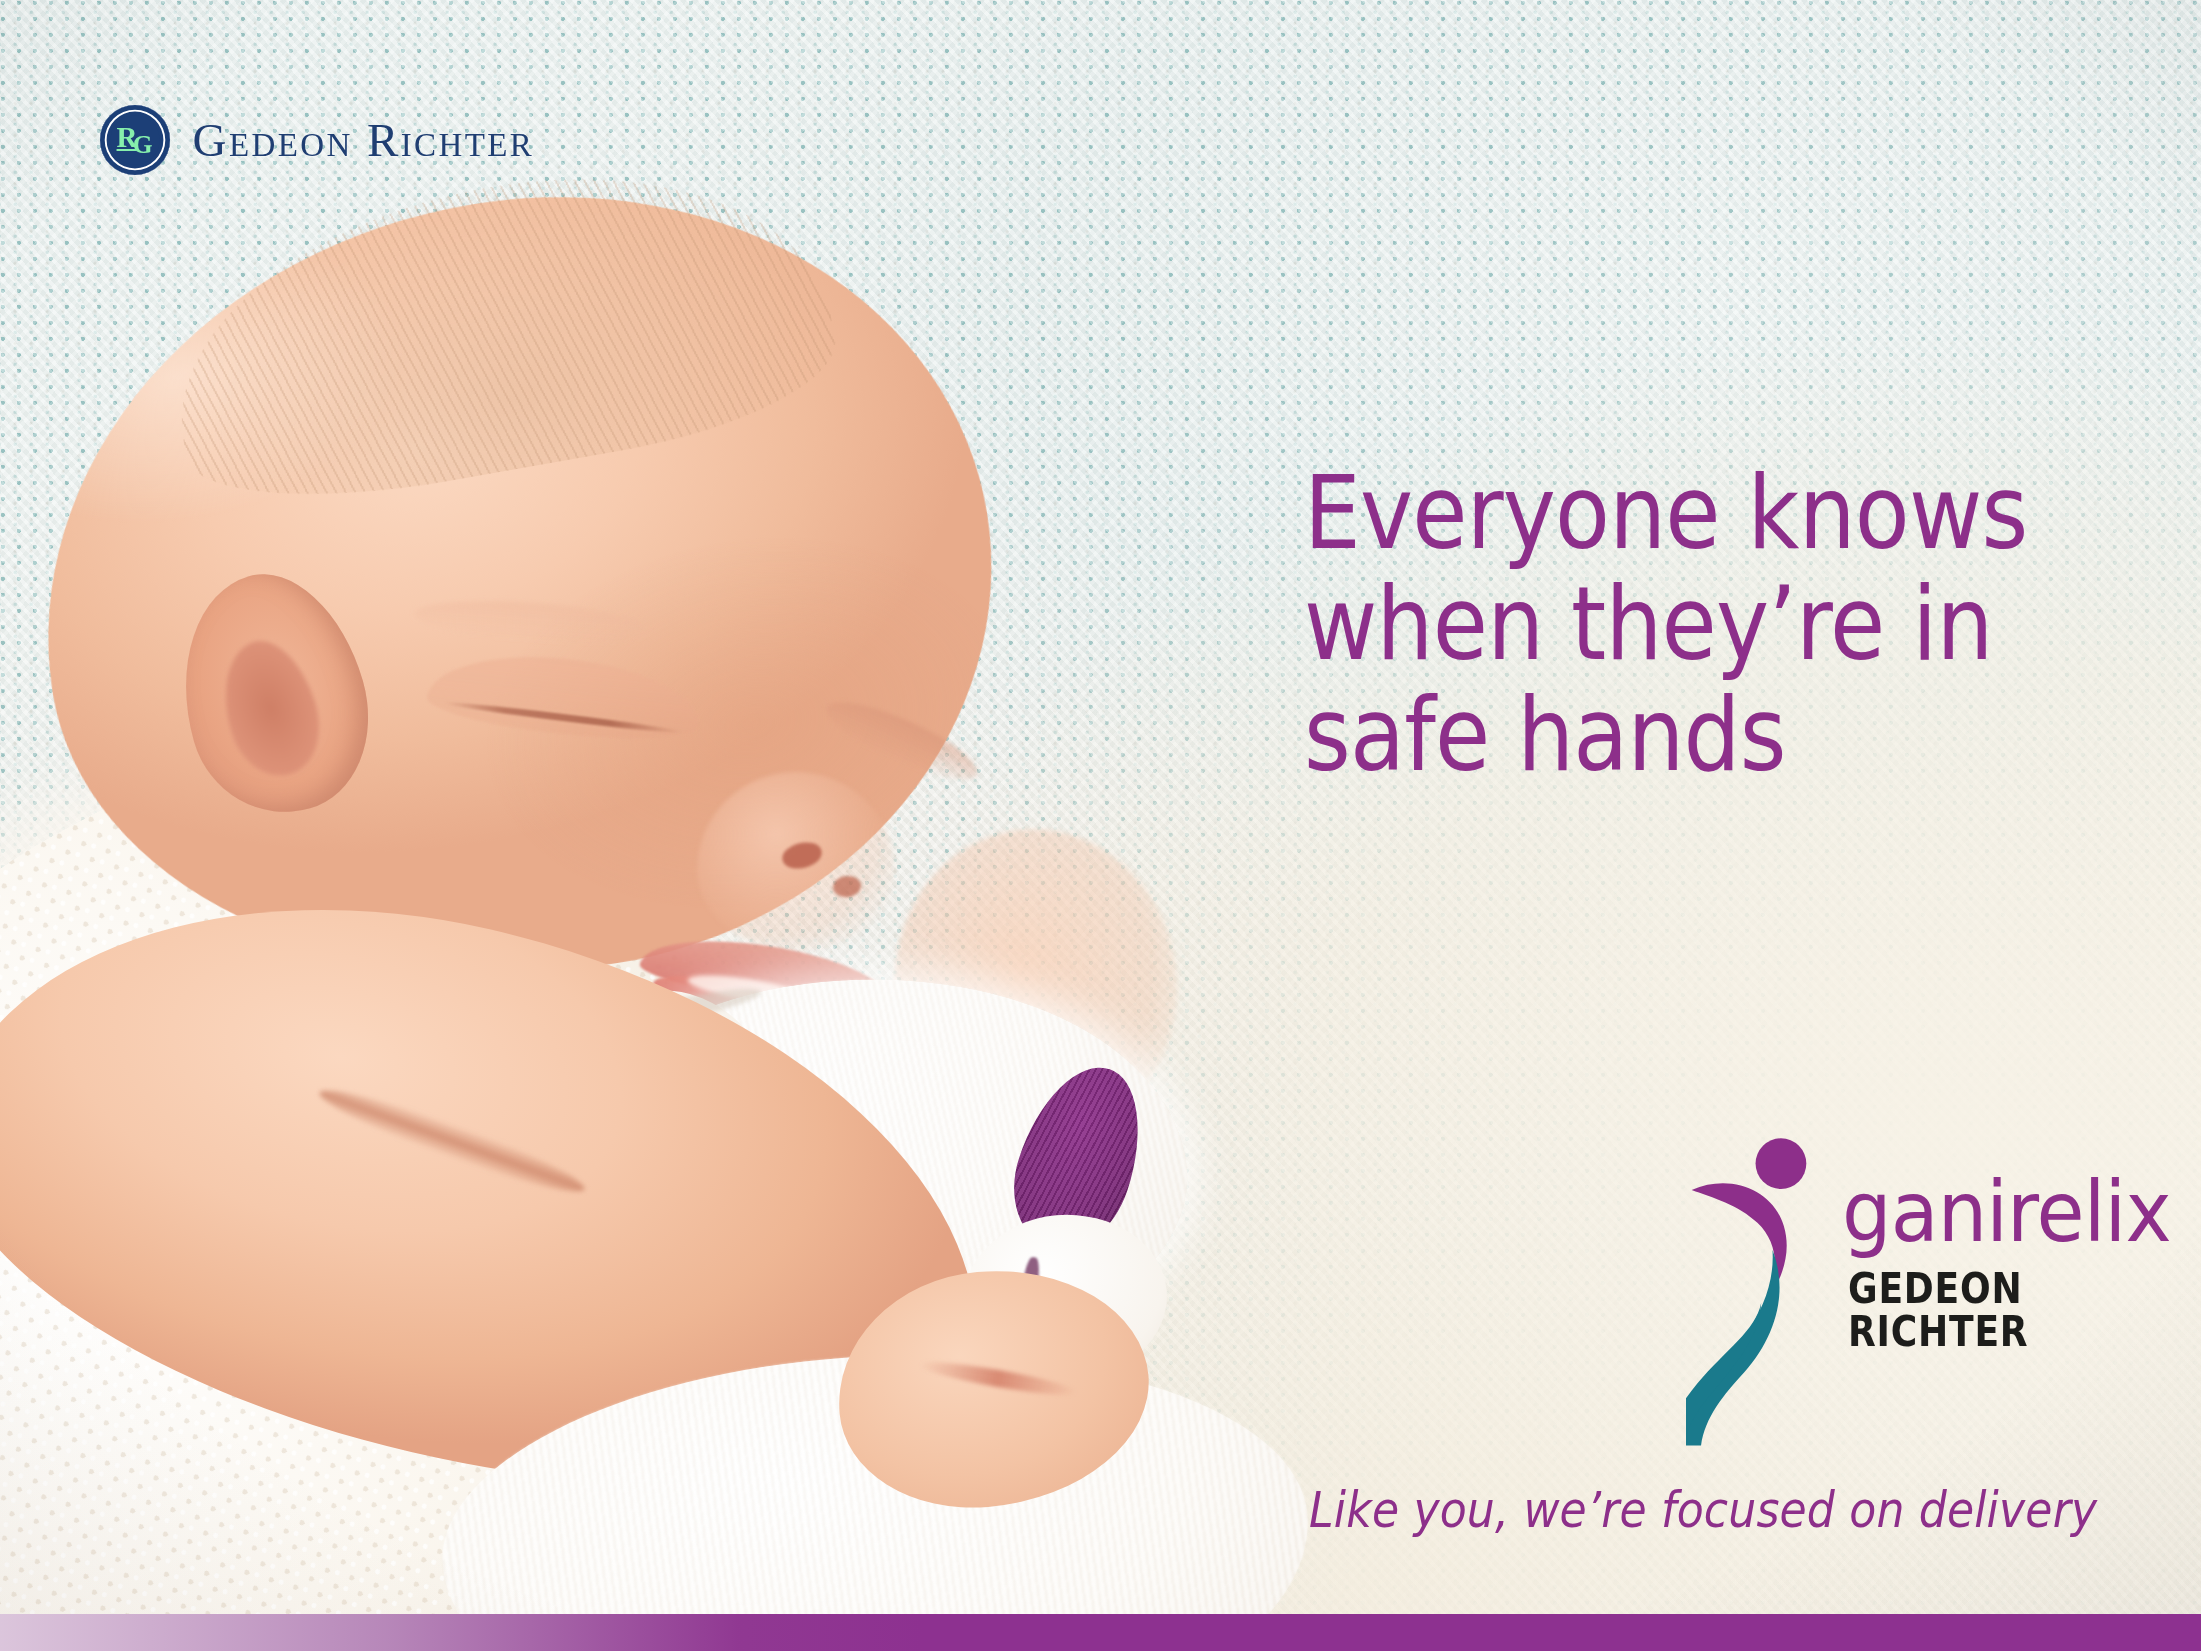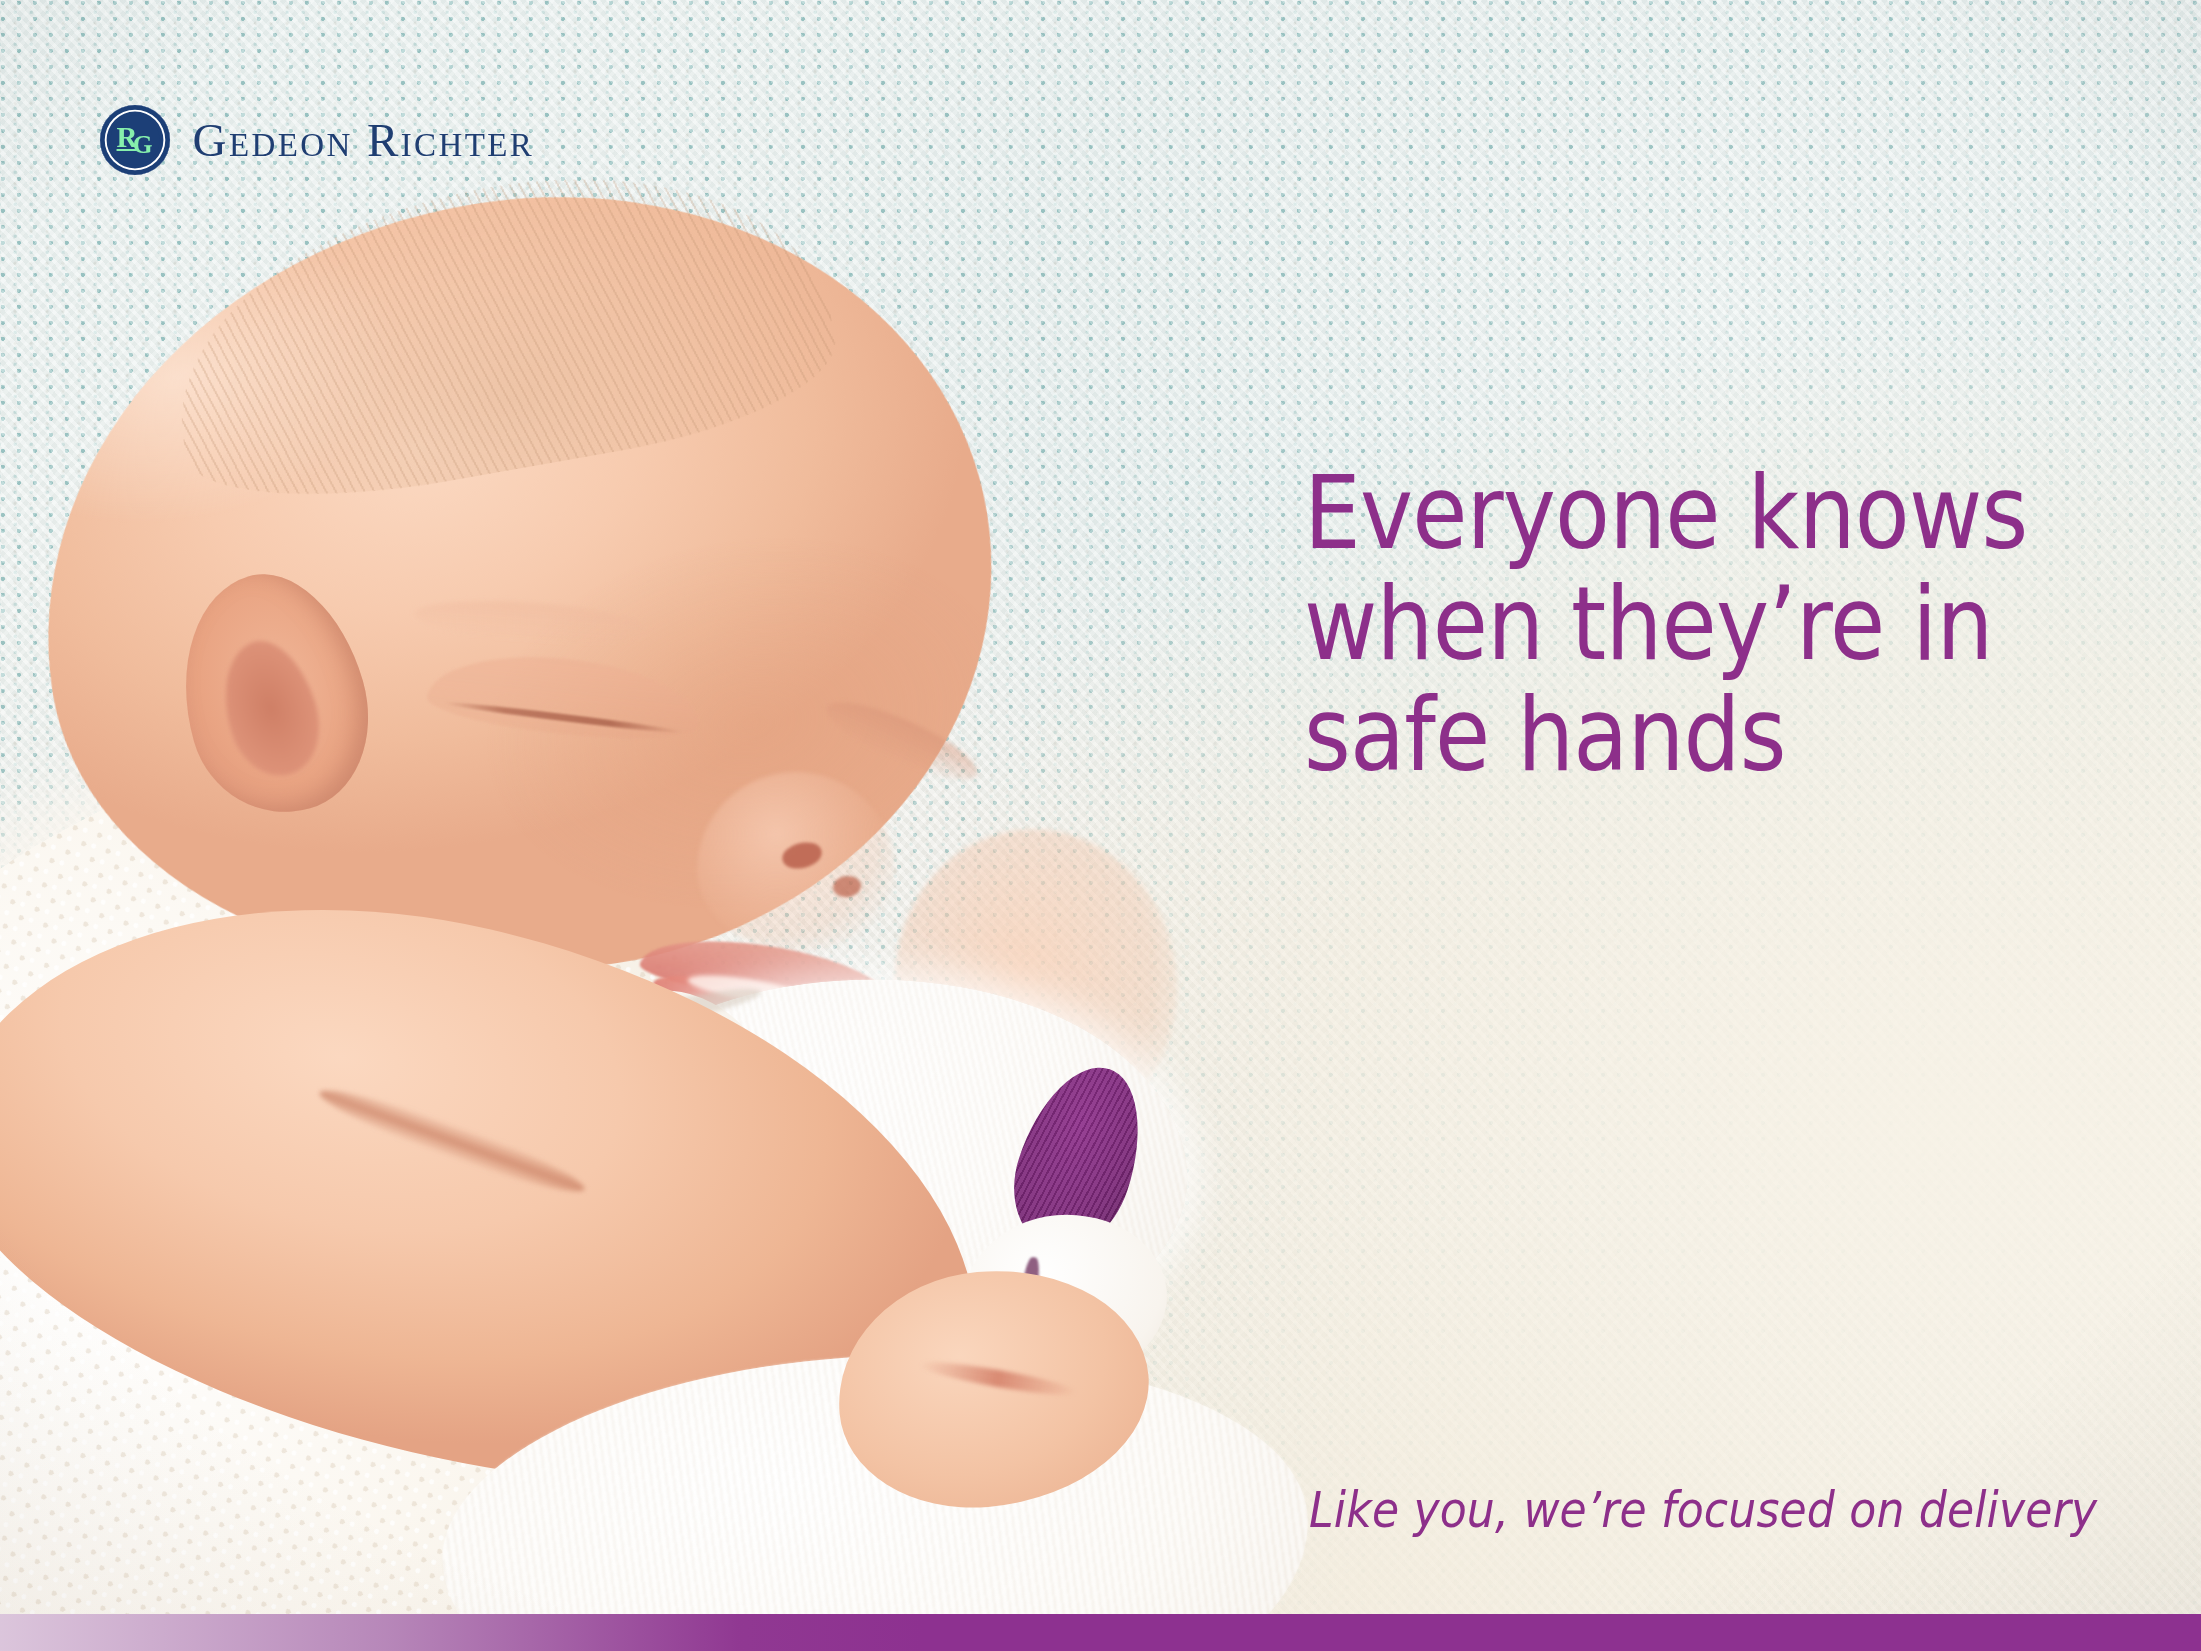--- a/index.html
+++ b/index.html
@@ -430,20 +430,33 @@
     </div>
     <div class="gr-name">Gedeon Richter</div>
   </div>
 
   <div class="headline">
     <div>Everyone knows</div>
     <div>when they’re in</div>
     <div>safe hands</div>
   </div>
 
+  <div class="brand">
+    <svg class="brand-mark" viewBox="0 0 150 330">
+      <circle cx="101" cy="30" r="27" fill="#8D2F8A"></circle>
+      <path d="M6 58 C48 40, 92 58, 104 96 C112 122, 104 150, 88 172
+               C100 140, 96 112, 76 93 C56 74, 28 66, 6 58 Z" fill="#8D2F8A"></path>
+      <path d="M92 122 C96 182, 52 230, 20 268 C4 288, -4 308, -6 330
+               L16 330 C20 300, 40 276, 62 252 C94 216, 110 168, 92 122 Z" fill="#1A7A8C"></path>
+      <path d="M80 178 C78 222, 42 254, 18 286 C6 302, 0 316, -2 330
+               L-22 330 C-18 306, -6 286, 12 264 C42 228, 74 208, 80 178 Z" fill="#1A7A8C"></path>
+    </svg>
+    <div class="brand-word">ganirelix</div>
+    <div class="brand-sub">GEDEON RICHTER</div>
+  </div>
 
   <div class="tagline">Like you, we’re focused on delivery</div>
 
   <div class="footer-band"></div>
   <div class="footer-band-soft"></div>
 
 </div>
 
 
 </body></html>

